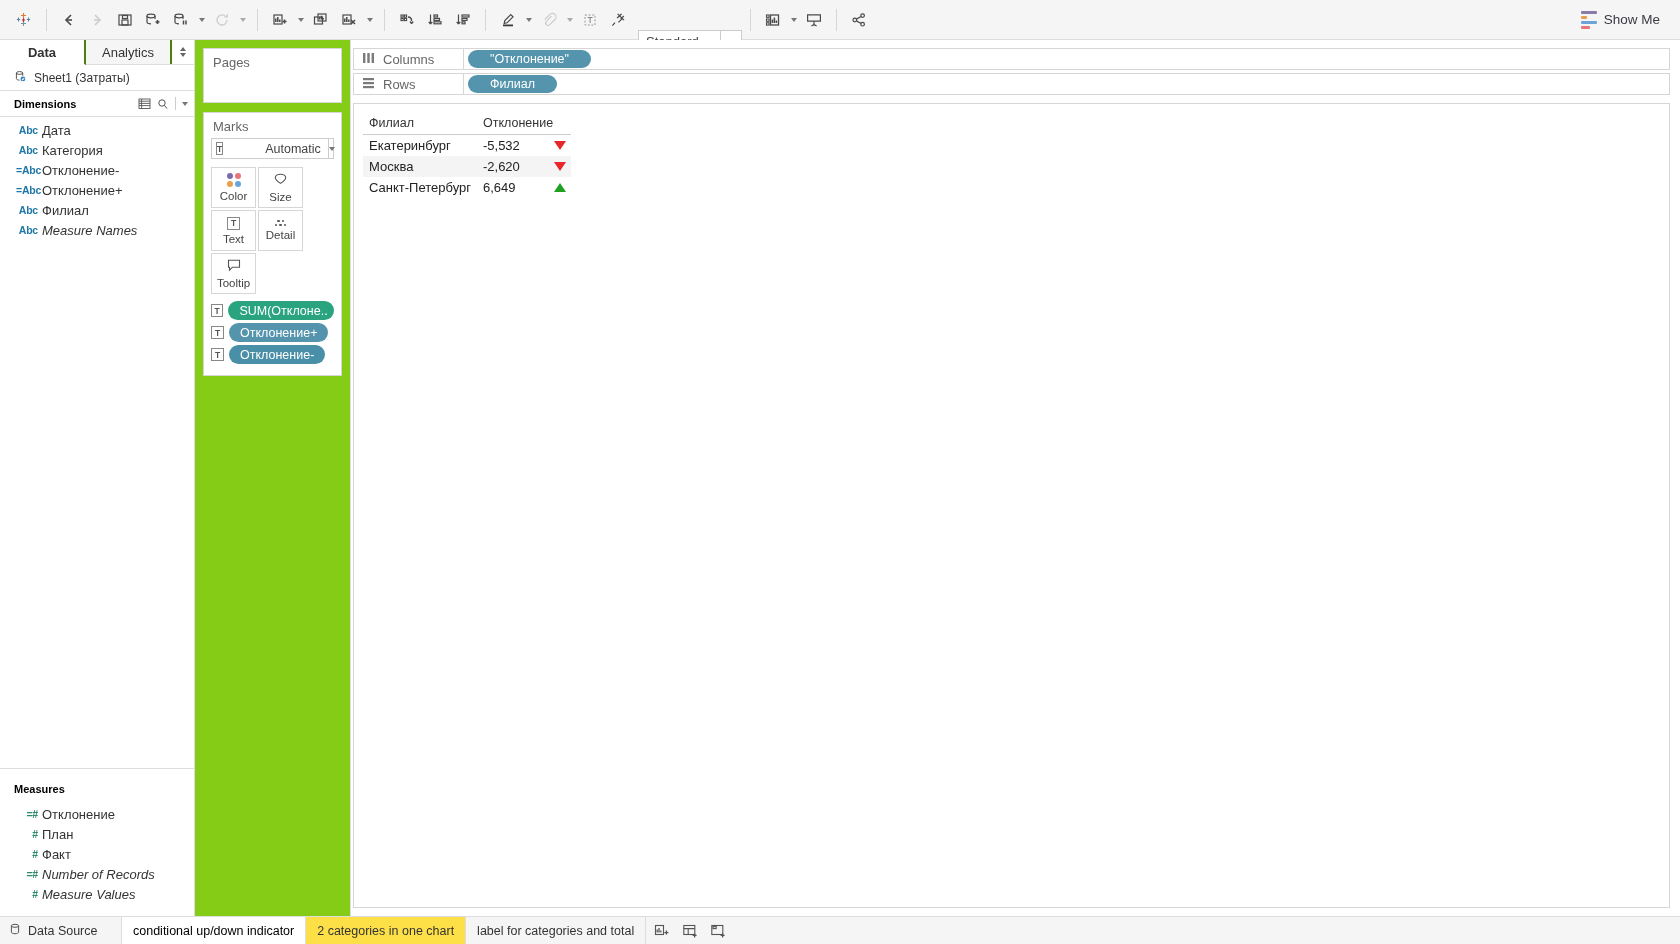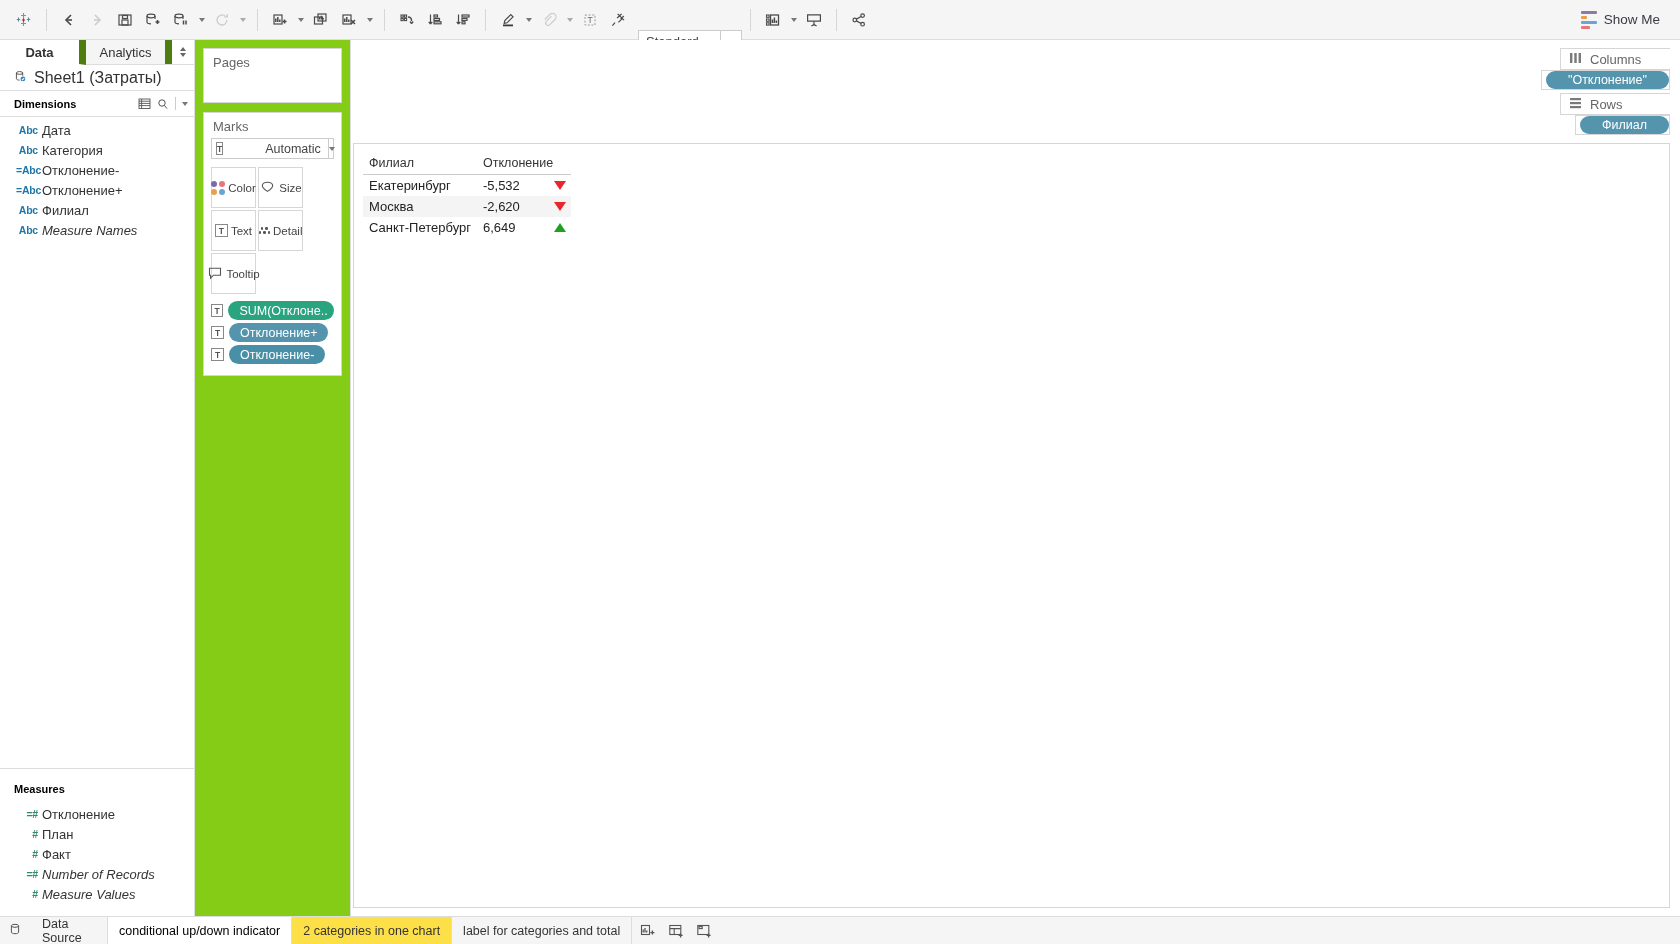--- a/index.html
+++ b/index.html
@@ -67,33 +67,33 @@
   
   .left {
     width: 195px; min-width:195px;
     border-right: 1px solid #ddd;
     display: flex; flex-direction: column;
     background: #fff;
   }
   .pane-tabs { display: flex; height: 25px; border-bottom: 1px solid #ddd; background:#f5f5f5; }
   .pane-tab {
     flex: 1; display: flex; align-items: center; justify-content: center;
-    font-size: 13px; cursor: pointer; border-right: 7px solid #4d7c0f;
+    font-size: 13px; cursor: pointer; border-right: 2px solid #4d7c0f;
     color: #333;
   }
   .pane-tab.active { background: #fff; font-weight: bold; border-bottom: 1px solid #fff; margin-bottom:-1px; }
   .pane-tab-ctl { width: 22px; display:flex; align-items:center; justify-content:center; cursor:pointer; background:#fff;}
   .updown { display:flex;flex-direction:column;gap:2px;}
   .updown i.up{width:0;height:0;border-left:3.5px solid transparent;border-right:3.5px solid transparent;border-bottom:4px solid #666;}
   .updown i.dn{width:0;height:0;border-left:3.5px solid transparent;border-right:3.5px solid transparent;border-top:4px solid #666;}
 
   .ds-row {
     height: 26px; display: flex; align-items: center; gap: 7px;
     padding-left: 14px; border-bottom: 1px solid #ddd; cursor: pointer;
-    font-size: 16px; color: #333;
+    font-size: 12px; color: #333;
   }
 
   .section-head {
     display: flex; align-items: center;
     height: 26px; padding: 0 6px 0 14px;
     font-weight: bold; font-size: 11px; color:#000;
     border-bottom: 1px solid #ddd;
   }
   .section-head .title { flex: 1; }
   .sh-icons { display:flex; align-items:center; gap: 6px; color:#555; }
@@ -145,35 +145,35 @@
   .mark-type .arr { width:15px; border-left:1px solid #ccc; height:19px; display:flex;align-items:center;justify-content:center;}
   .tbox {
     width: 13px; height: 13px; border: 1px solid #888; color:#555;
     display:flex;align-items:center;justify-content:center;
     font-size:8.5px; font-weight:bold;
   }
 
   .btn-grid { display:flex; flex-wrap: wrap; gap: 2px; margin-bottom: 7px;}
   .mbtn {
     width: 45px; height: 41px; border: 1px solid #d6d6d6; background:#fff;
-    display:flex; flex-direction:row; align-items:center; justify-content:center;
+    display:flex; flex-direction:column; align-items:center; justify-content:center;
     gap:3px; cursor:pointer; font-size: 11.5px; color: #444;
   }
   .color-dots { display:grid; grid-template-columns: 6px 6px; gap:2px; }
   .color-dots i { width:6px;height:6px;border-radius:50%; display:block; }
   .detail-dots { display:flex; flex-direction:column; align-items:center; gap:1.5px;}
   .detail-dots .r1{display:flex;gap:2px;}
   .detail-dots .r2{display:flex;gap:2px;}
   .detail-dots i{width:2.5px;height:2.5px;border-radius:50%;background:#555;display:block;}
 
   .mark-pill-row { display:flex; align-items:center; gap:5px; margin-bottom: 3px; }
 
   
   .viz { flex: 1; display: flex; flex-direction: column; min-width:0; background:#fff; padding: 8px 10px 0 2px; }
-  .shelf-row { display: flex; align-items: flex-end; margin-bottom: 3px; flex-direction: column; }
+  .shelf-row { display: flex; align-items: flex-start; margin-bottom: 3px; }
   .shelf-label {
     width: 110px; min-width:110px; height: 22px;
     display: flex; align-items: center; gap: 8px;
     border: 1px solid #d6d6d6; border-right: none;
     padding-left: 8px; font-size: 13px; color: #666; background: #fff;
   }
   .shelf-drop {
     flex: 1; height: 22px; border: 1px solid #d6d6d6;
     display: flex; align-items: center; padding-left: 4px; background:#fff;
   }
@@ -195,21 +195,21 @@
   .vtable td.ind { width: 18px; padding: 0 4px 0 1px; }
   .tri-dn { width:0;height:0;border-left:6px solid transparent;border-right:6px solid transparent;border-top:9px solid #e8262b; display:inline-block;}
   .tri-up { width:0;height:0;border-left:6px solid transparent;border-right:6px solid transparent;border-bottom:9px solid #20a020; display:inline-block;}
 
   
   .statusbar {
     height: 28px; min-height:28px; display:flex; align-items: stretch;
     border-top: 1px solid #ddd; background: #f5f5f5; font-size: 12.5px;
   }
   .sb-ds {
-    width: 108px; display:flex; align-items:center; gap:21px;
+    width: 122px; display:flex; align-items:center; gap:7px;
     padding-left: 9px; border-right: 1px solid #ddd; cursor:pointer; color:#333;
   }
   .sheet-tab {
     display:flex; align-items:center; padding: 0 11px;
     border-right: 1px solid #ddd; cursor:pointer; color:#333;
     background: #e8e8e8;
   }
   .sheet-tab.active { background: #fff; font-weight: normal; color:#000; }
   .sb-actions { display:flex; align-items:center; padding: 0 4px; gap: 4px; }
   .sb-ic { width:24px;height:22px; display:flex;align-items:center;justify-content:center;cursor:pointer;color:#555;}

